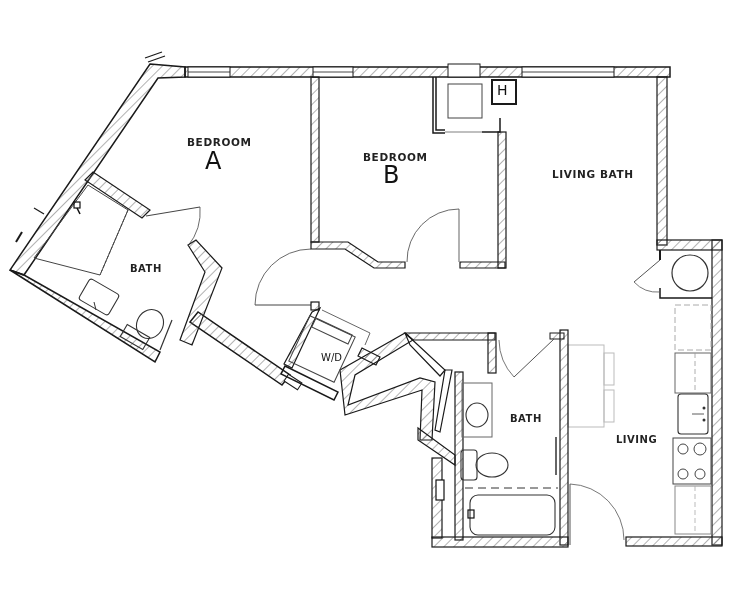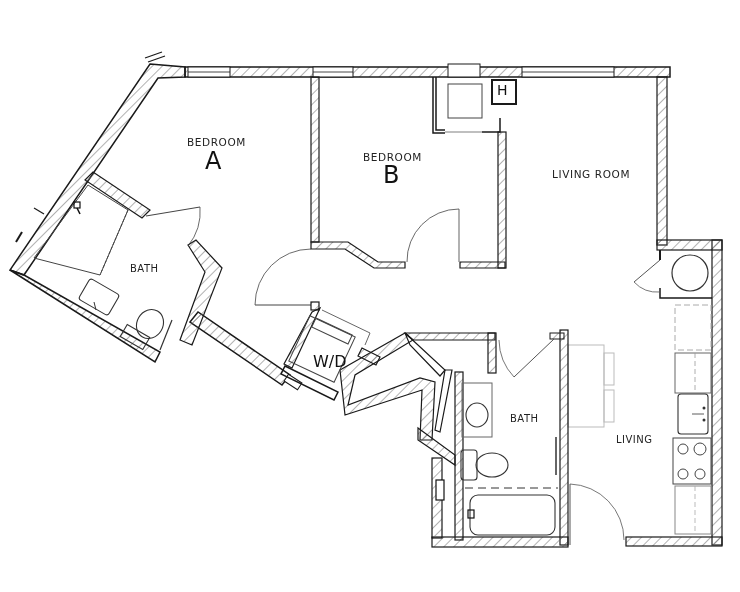--- a/index.html
+++ b/index.html
@@ -1,23 +1,23 @@
 <!DOCTYPE html>
 <html><head>
 <meta charset="utf-8">
 <style>
   html, body { margin:0; padding:0; background:#ffffff; }
   body { width:740px; height:592px; overflow:hidden; position:relative; font-family:"Liberation Sans", sans-serif; }
   #plan { position:absolute; left:0; top:0; width:740px; height:592px; }
-  .room-label { position:absolute; font-family:"DejaVu Sans", sans-serif; font-weight:normal; color:#222; letter-spacing:0.5px; white-space:nowrap; }
+  .room-label { position:absolute; font-family:"DejaVu Sans", sans-serif; font-weight:bold; color:#222; letter-spacing:0.5px; white-space:nowrap; }
   .room-sub { position:absolute; font-family:"DejaVu Sans", sans-serif; color:#111; white-space:nowrap; }
   .lbl-sm { font-size:10px; }
-  .lbl-md { font-size:10.5px; font-weight:normal; letter-spacing:0.6px; }
+  .lbl-md { font-size:10.5px; font-weight:bold; letter-spacing:0.6px; }
   .lbl-big { font-size:24px; font-weight:normal; }
-  .lbl-wd { font-size:16px; font-weight:normal; font-family:"DejaVu Sans", sans-serif; }
+  .lbl-wd { font-size:10px; font-weight:normal; font-family:"DejaVu Sans", sans-serif;margin-left:8px; }
   .h-box { position:absolute; font-family:"DejaVu Sans", sans-serif; font-size:14px; color:#111; }
 </style>
 </head>
 <body>
 
 <svg id="plan" viewBox="0 0 740 592" xmlns="http://www.w3.org/2000/svg">
   <defs>
     <pattern id="hatch" patternUnits="userSpaceOnUse" width="7" height="7" patternTransform="rotate(45)">
       <line x1="0" y1="0" x2="0" y2="7" stroke="#666" stroke-width="1"></line>
     </pattern>
@@ -187,21 +187,21 @@
     <rect x="311" y="302" width="8" height="8" fill="url(#hatch)" stroke="#1a1a1a" stroke-width="1.2"></rect>
   </g>
 </svg>
 
 <div class="room-label lbl-md" style="left:187px;top:136px;">BEDROOM</div>
 <div class="room-sub lbl-big" style="left:205px;top:147px;">A</div>
 
 <div class="room-label lbl-md" style="left:363px;top:151px;">BEDROOM</div>
 <div class="room-sub lbl-big" style="left:383px;top:161px;">B</div>
 
-<div class="room-label lbl-md" style="left:552px;top:168px;">LIVING ROOM</div>
+<div class="room-label lbl-md" style="left:552px;top:168px;">LIVING BATH</div>
 
 <div class="room-label lbl-sm" style="left:130px;top:263px;">BATH</div>
 
 <div class="room-label lbl-sm" style="left:510px;top:413px;">BATH</div>
 
 <div class="room-label lbl-sm" style="left:616px;top:434px;">LIVING</div>
 
 <div class="room-sub lbl-wd" style="left:313px;top:352px;">W/D</div>
 
 <div class="h-box" style="left:497px;top:82px;">H</div>

